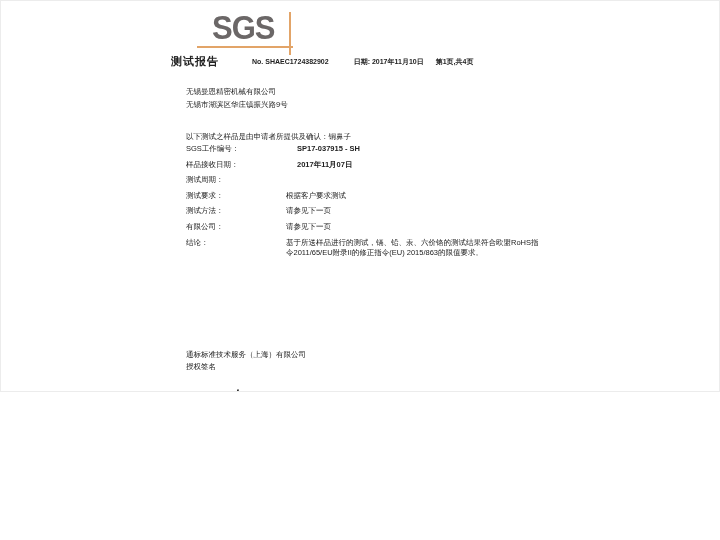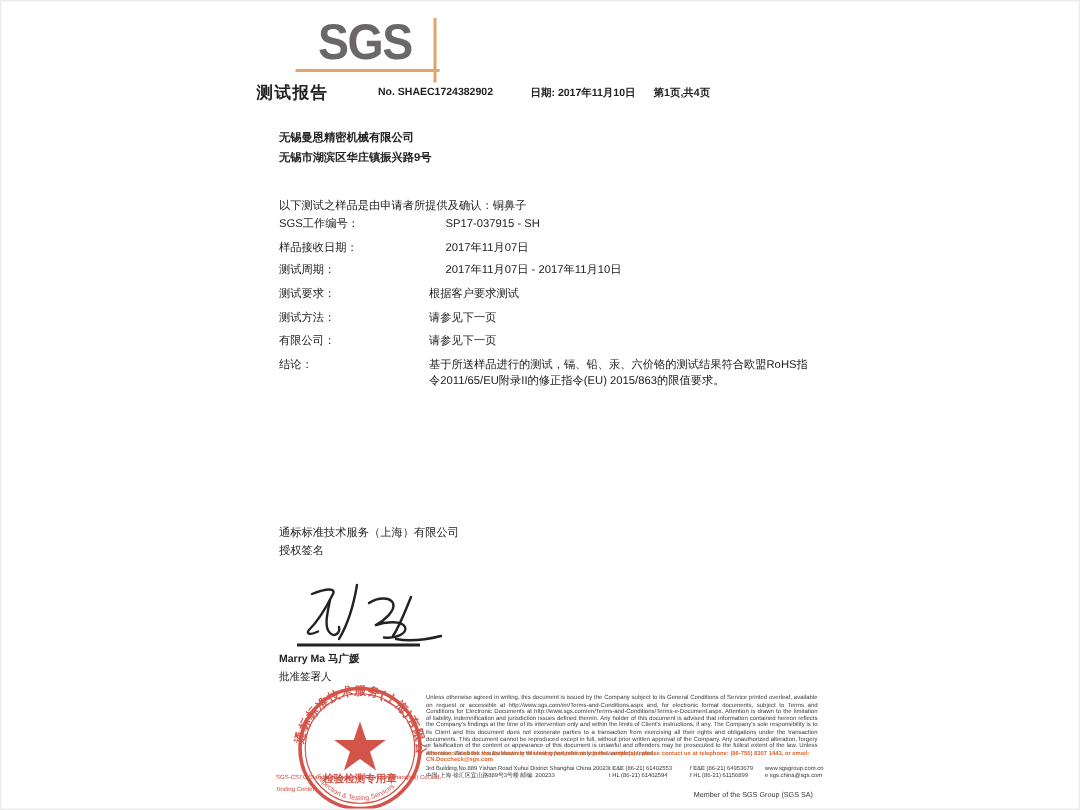--- a/index.html
+++ b/index.html
@@ -1,44 +1,44 @@
 <!DOCTYPE html>
 <html><head>
 <meta charset="utf-8">
 <style>
   * { margin:0; padding:0; box-sizing:border-box; }
   html,body { background:#ffffff; }
   body { font-family:"Liberation Sans","DejaVu Sans",sans-serif; color:#222; }
   #canvas {
-    position:relative; width:720px; height:540px; margin:0 auto;
+    position:relative; width:720px; height:392px; margin:0 auto;
     background:#ffffff; border:1px solid #ececec; overflow:hidden;
   }
   
   .logo {
     position:absolute; left:211px; top:8px;
     font-size:31px; font-weight:bold; color:#6b6767;
     letter-spacing:-1px; transform:scaleY(1.08); transform-origin:top left;
   }
   .cropline-h { position:absolute; left:196px; top:45px; width:96px; height:2px; background:#e2a468; }
   .cropline-v { position:absolute; left:288px; top:11px; width:2px; height:43px; background:#e2a468; }
   
   .title-row { position:absolute; left:170px; top:53px; width:360px; display:flex; align-items:center; }
   .doc-title { font-size:11px; font-weight:bold; letter-spacing:1px; }
   .report-no { font-size:7px; font-weight:bold; margin-left:33px; }
   .date { font-size:7px; font-weight:bold; margin-left:25px; }
   .pageinfo { font-size:7px; font-weight:bold; margin-left:12px; }
   
-  .applicant { position:absolute; left:185px; top:84px; font-size:7.5px; line-height:13px;font-weight:bold; }
+  .applicant { position:absolute; left:185px; top:84px; font-size:7.5px; line-height:13px; }
   
   .sample-note { position:absolute; left:185px; top:131px; font-size:7.5px; }
   .fields { position:absolute; left:185px; top:143px; width:360px; display:flex; flex-direction:column; }
   .frow { display:flex; margin-bottom:5.2px; }
   .flabel { width:100px; font-size:7.5px; flex:0 0 100px; }
   .fvalue { font-size:7.5px; width:258px; line-height:10.5px; }
-  .fvalue.b { font-weight:normal;padding-left:11px; }
+  .fvalue.b { font-weight:bold;padding-left:11px; }
   
   .sig-company { position:absolute; left:185px; top:348px; font-size:7.5px; line-height:12px; }
   .sig-svg { position:absolute; left:193px; top:383px; }
   .sig-line { position:absolute; left:197px; top:428px; width:82px; height:1.5px; background:#222; }
   .sig-name { position:absolute; left:185px; top:433px; font-size:7px; font-weight:bold; }
   .sig-role { position:absolute; left:185px; top:445px; font-size:7px; }
   
   .disclaimer {
     position:absolute; left:283px; top:462px; width:261px;
     font-size:4px; line-height:4.6px; color:#3a3a3a; text-align:justify;
@@ -90,21 +90,20 @@
     <div class="frow">
       <span class="flabel">SGS工作编号：</span>
       <span class="fvalue b">SP17-037915 - SH</span>
     </div>
     <div class="frow">
       <span class="flabel">样品接收日期：</span>
       <span class="fvalue b">2017年11月07日</span>
     </div>
     <div class="frow">
       <span class="flabel">测试周期：</span>
-      <span class="fvalue b">2017年11月07日 - 2017年11月10日</span>
     </div>
     <div class="frow">
       <span class="flabel">测试要求：</span>
       <span class="fvalue">根据客户要求测试</span>
     </div>
     <div class="frow">
       <span class="flabel">测试方法：</span>
       <span class="fvalue">请参见下一页</span>
     </div>
     <div class="frow">

